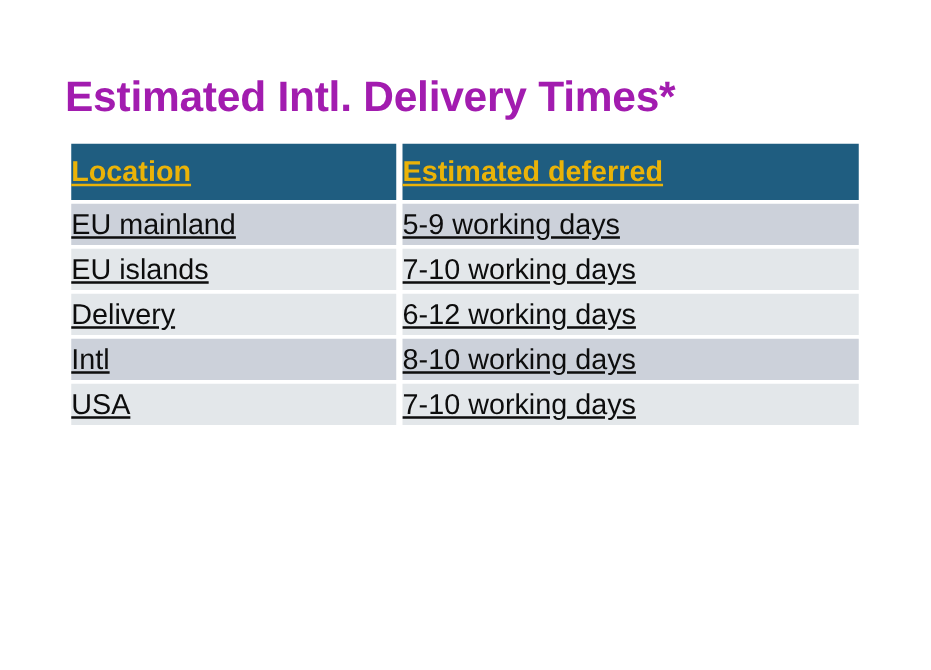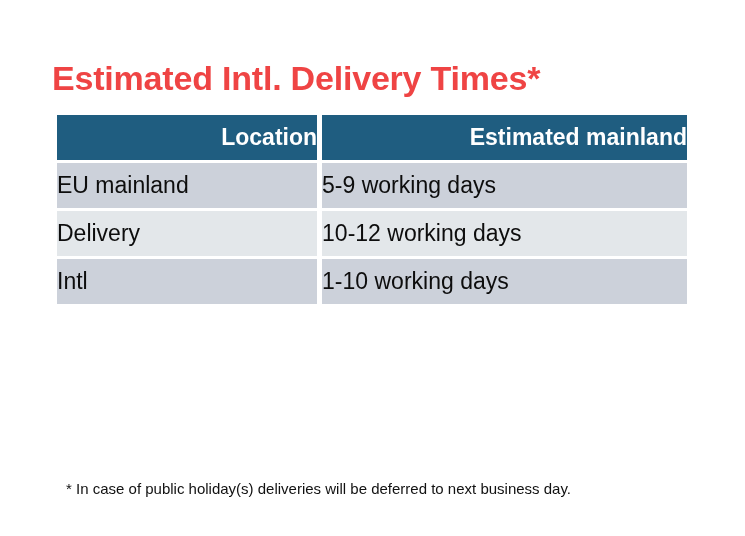--- a/index.html
+++ b/index.html
@@ -18,21 +18,21 @@
     width: 745px;
     height: 536px;
     box-sizing: border-box;
   }
   .page-title {
     position: absolute;
     left: 52px;
     top: 36px;
     font-size: 34px;
     font-weight: bold;
-    color: #ef4444;
+    color: #a21caf;
     letter-spacing: -0.2px;
     white-space: nowrap;
   }
   .delivery-table {
     position: absolute;
     left: 52px;
     top: 112px;
     width: 640px;
     border-collapse: separate;
     border-spacing: 5px 3px;
@@ -41,38 +41,40 @@
   .delivery-table th,
   .delivery-table td {
     padding: 0;
     margin: 0;
   }
   .col-location { width: 258px; }
   .col-estimate { width: 362px; }
 
   .head-cell {
     background: #1f5d80;
-    color: #ffffff;
+    color: #eab308;
     font-size: 23px;
     font-weight: bold;
     height: 45px;
-    text-align: right;
+    text-align: left;
     vertical-align: middle;
     padding-left: 14px;
     box-sizing: border-box;
     white-space: nowrap;
+    text-decoration: underline;
   }
   .body-cell {
-    height: 45px;
+    height: 33px;
     vertical-align: middle;
     padding-left: 14px;
     box-sizing: border-box;
     font-size: 23px;
     color: #0d0d0d;
     white-space: nowrap;
+    text-decoration: underline;
   }
   tr.row-dark .body-cell { background: #ccd1da; }
   tr.row-light .body-cell { background: #e3e7ea; }
 
   .footnote {
     position: absolute;
     left: 66px;
     top: 480px;
     font-size: 15px;
     color: #111111;
@@ -87,34 +89,41 @@
   <h1 class="page-title">Estimated Intl. Delivery Times*</h1>
 
   <table class="delivery-table">
     <colgroup>
       <col class="col-location">
       <col class="col-estimate">
     </colgroup>
     <thead>
       <tr>
         <th class="head-cell">Location</th>
-        <th class="head-cell">Estimated mainland</th>
+        <th class="head-cell">Estimated deferred</th>
       </tr>
     </thead>
     <tbody>
       <tr class="row-dark">
         <td class="body-cell">EU mainland</td>
         <td class="body-cell">5-9 working days</td>
       </tr>
       <tr class="row-light">
+        <td class="body-cell">EU islands</td>
+        <td class="body-cell">7-10 working days</td>
+      </tr>
+      <tr class="row-light">
         <td class="body-cell">Delivery</td>
-        <td class="body-cell">10-12 working days</td>
+        <td class="body-cell">6-12 working days</td>
       </tr>
       <tr class="row-dark">
         <td class="body-cell">Intl</td>
-        <td class="body-cell">1-10 working days</td>
+        <td class="body-cell">8-10 working days</td>
+      </tr>
+      <tr class="row-light">
+        <td class="body-cell">USA</td>
+        <td class="body-cell">7-10 working days</td>
       </tr>
     </tbody>
   </table>
 
-  <div class="footnote">* In case of public holiday(s) deliveries will be deferred to next business day.</div>
 
 </div>
 
 </body></html>

